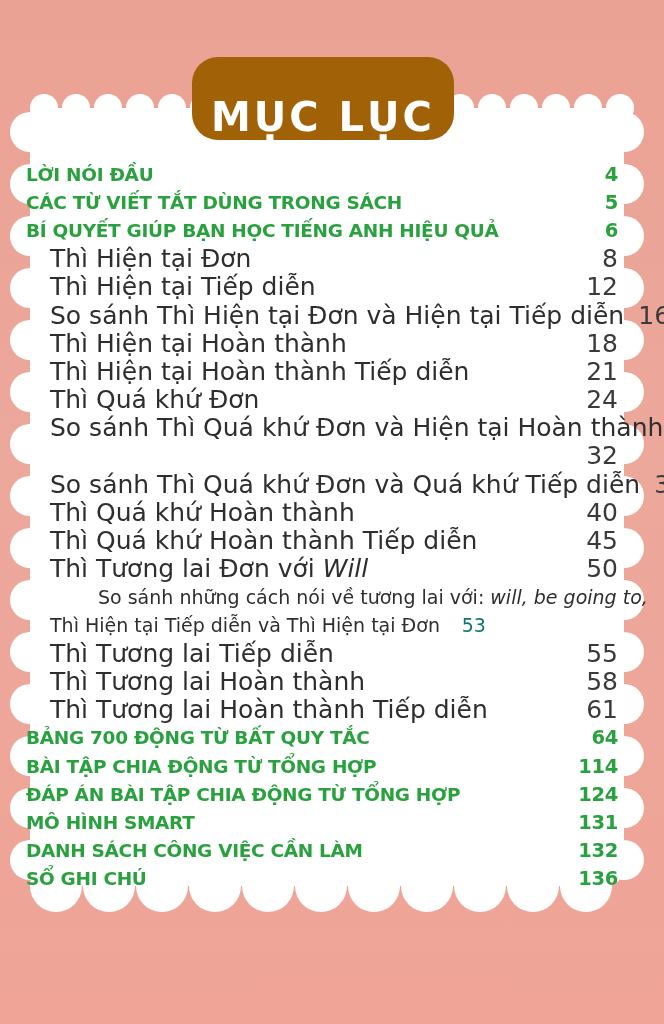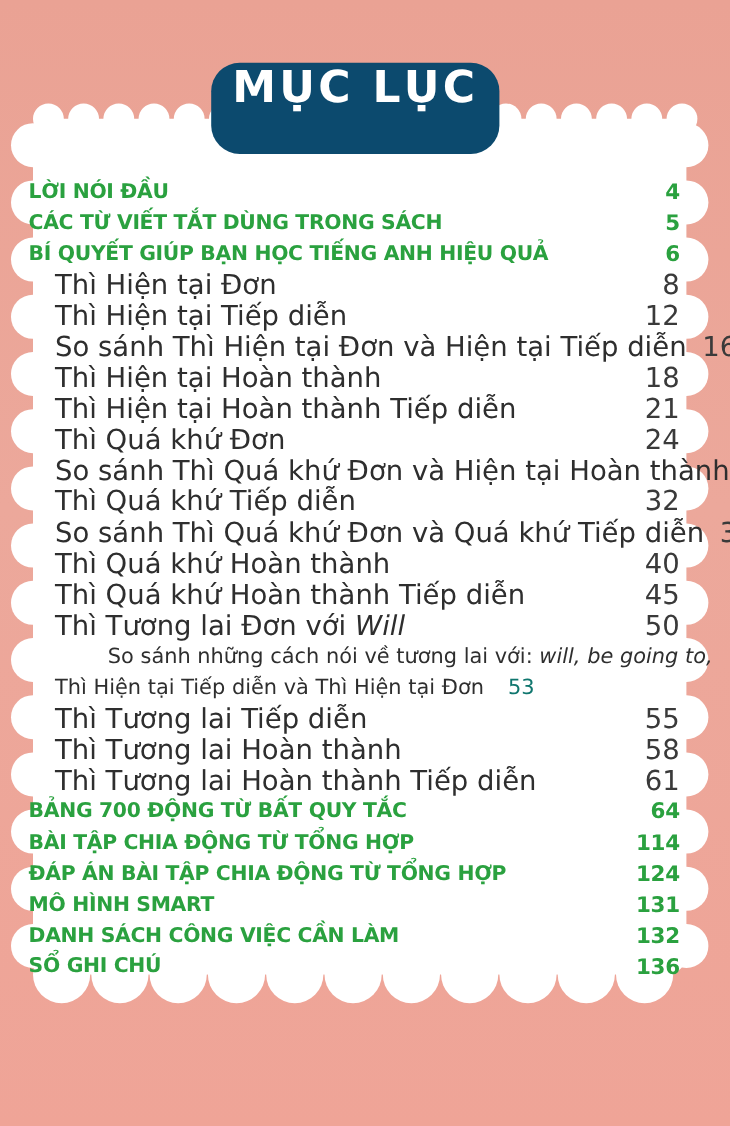--- a/index.html
+++ b/index.html
@@ -4,22 +4,22 @@
 <style>
   html,body{margin:0;padding:0;}
   body{
     width:664px;height:1024px;position:relative;overflow:hidden;
     background:linear-gradient(180deg,#eaa294 0%,#eca89b 45%,#efa497 100%);
     font-family:"DejaVu Sans","Liberation Sans",sans-serif;
   }
   .panel-svg{position:absolute;left:0;top:0;}
   .badge{
     position:absolute;left:192px;top:57px;width:262px;height:83px;
-    background:#0c4a6e;border-radius:26px;
-    display:flex;align-items:flex-start;justify-content:center;
+    background:#a16207;border-radius:26px;
+    display:flex;align-items:flex-end;justify-content:center;
   }
   .badge-title{
     color:#ffffff;font-size:40px;font-weight:800;letter-spacing:3px;
     font-family:"DejaVu Sans","Liberation Sans",sans-serif;
   }
   .toc{
     position:absolute;left:26px;top:160px;width:592px;
   }
   .row{display:flex;align-items:center;height:28.2px;}
   .row .label{white-space:nowrap;overflow:visible;}
@@ -144,21 +144,20 @@
   </div>
   <div class="row item">
     <span class="label">Thì Quá khứ Đơn</span>
     <span class="num">24</span>
   </div>
   <div class="row item">
     <span class="label">So sánh Thì Quá khứ Đơn và Hiện tại Hoàn thành</span>
     <span class="num">30</span>
   </div>
   <div class="row item">
-    <span class="label">Thì Quá khứ Tiếp diễn</span>
     <span class="num">32</span>
   </div>
   <div class="row item">
     <span class="label">So sánh Thì Quá khứ Đơn và Quá khứ Tiếp diễn</span>
     <span class="num">38</span>
   </div>
   <div class="row item">
     <span class="label">Thì Quá khứ Hoàn thành</span>
     <span class="num">40</span>
   </div>

